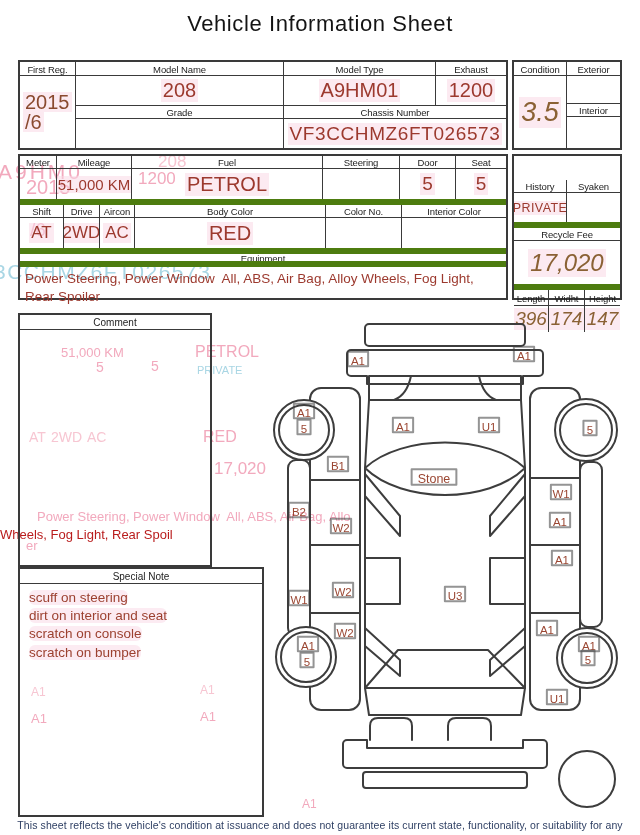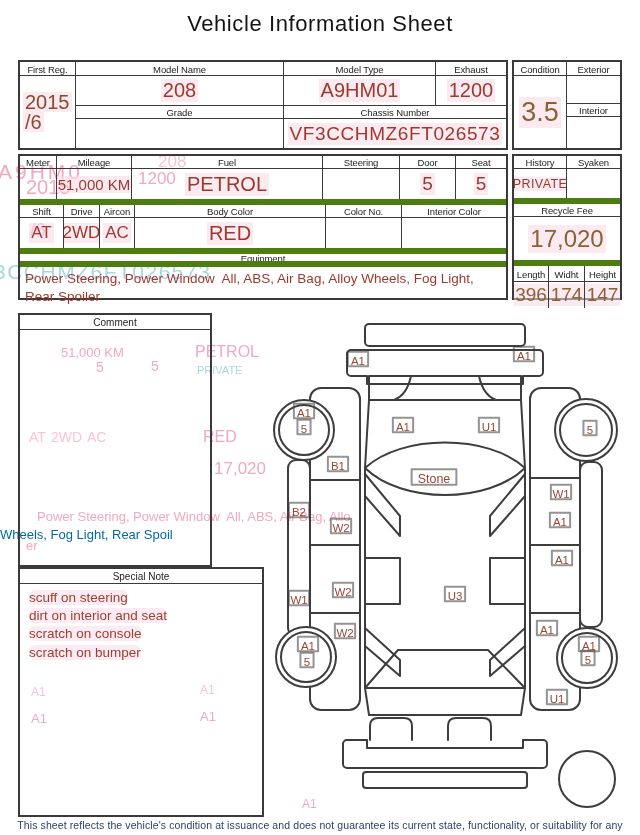--- a/index.html
+++ b/index.html
@@ -17,21 +17,21 @@
   .ghost { position:absolute; white-space:pre; line-height:1.1; }
   
   .tbl { position:absolute; border:2px solid #3a3a3a; z-index:1; background:transparent; }
   .grid { display:grid; }
   .rowsep { border-bottom:6px solid #4d7c0f; }
   .c { display:flex; align-items:center; justify-content:center; overflow:hidden;text-align:right; }
   .br { border-right:1px solid #3a3a3a; }
   .bb { border-bottom:1px solid #3a3a3a; }
   .lab { font-size:9.5px; letter-spacing:-0.1px; color:#1c1c1c; padding-top:1px; }
   .v { background:rgba(250,216,229,0.55); padding:0 2px; color:#9c392e; white-space:nowrap; }
-  .bn .v, .v.bn { color:#8a6134; }
+  .bn .v, .v.bn { color:#8a6134;font-style:italic; }
   .s20 .v { font-size:20px; }
   .s19 .v { font-size:19px; }
   .s17 .v { font-size:17px; }
   .s15 .v { font-size:15px; }
   .s12 .v { font-size:12.5px; letter-spacing:0.4px; }
   .s27 .v { font-size:27px; }
   .s24 .v { font-size:24px; }
   .chassis .v { letter-spacing:0.6px; }
   .frv { flex-direction:column; align-items:flex-start; justify-content:center; padding-left:3px; }
   .frv .v { font-size:20px; line-height:20px; color:#8a4a2f; }
@@ -75,21 +75,21 @@
       <span class="ghost" style="left: 96px; top: 360px; font-size: 14px; color: rgb(242, 169, 189);">5</span>
       <span class="ghost" style="left: 151px; top: 359px; font-size: 14px; color: rgb(242, 169, 189);">5</span>
       <span class="ghost" style="left: 195px; top: 343px; font-size: 16px; color: rgb(242, 169, 189);">PETROL</span>
       <span class="ghost" style="left: 197px; top: 364px; font-size: 11px; color: rgb(169, 214, 228);">PRIVATE</span>
       <span class="ghost" style="left: 29px; top: 430px; font-size: 14px; color: rgb(247, 198, 210);">AT</span>
       <span class="ghost" style="left: 51px; top: 430px; font-size: 14px; color: rgb(247, 198, 210);">2WD</span>
       <span class="ghost" style="left: 87px; top: 430px; font-size: 14px; color: rgb(247, 198, 210);">AC</span>
       <span class="ghost" style="left: 203px; top: 428px; font-size: 16px; color: rgb(242, 169, 189);">RED</span>
       <span class="ghost" style="left: 214px; top: 460px; font-size: 17px; color: rgb(242, 169, 189);">17,020</span>
       <span class="ghost" style="left: 25px; top: 510px; font-size: 13px; color: rgb(242, 169, 189); margin-left: 12px;">Power Steering, Power Window  All, ABS, Air Bag, Allo</span>
-      <span class="ghost" style="left: 0px; top: 528px; font-size: 13px; color: #0369a1;">Wheels, Fog Light, Rear Spoil</span>
+      <span class="ghost" style="left: 0px; top: 528px; font-size: 13px; color: #b91c1c;">Wheels, Fog Light, Rear Spoil</span>
       <span class="ghost" style="left: 26px; top: 539px; font-size: 13px; color: rgb(242, 169, 189);">er</span>
       <span class="ghost" style="left: 31px; top: 686px; font-size: 12px; color: rgb(247, 198, 210);">A1</span>
       <span class="ghost" style="left: 200px; top: 684px; font-size: 12px; color: rgb(247, 198, 210);">A1</span>
       <span class="ghost" style="left: 31px; top: 712px; font-size: 13px; color: rgb(242, 169, 189);">A1</span>
       <span class="ghost" style="left: 200px; top: 710px; font-size: 13px; color: rgb(242, 169, 189);">A1</span>
       <span class="ghost" style="left: 302px; top: 798px; font-size: 12px; color: rgb(242, 169, 189);">A1</span>
     </div>
 
   <div class="tbl grid" style="left:18px; top:60px; width:490px; height:90px; grid-template-columns:56px 208px 152px 70px; grid-template-rows:14px 30px 13px 29px;">
     <div class="c lab br bb" style="grid-area:1/1">First Reg.</div>
@@ -185,21 +185,21 @@
         </div>
       <div class="c">
           <span class="v"></span>
         </div>
     </div>
     <div class="c lab rowsep" style="height:13px;">Equipment</div>
     <div class="c equip" style="height:43px;">Power Steering, Power Window  All, ABS, Air Bag, Alloy Wheels, Fog Light, Rear Spoiler</div>
   </div>
 
   <div class="tbl" style="left:512px; top:154px; width:110px; height:146px;">
-    <div class="grid rowsep" style="grid-template-columns:53px 53px; grid-template-rows:13px 29px;">
+    <div class="grid rowsep" style="grid-template-columns:53px 53px; grid-template-rows:13px 29px;margin-top:24px;">
       <div class="c lab br bb">History</div>
       <div class="c lab bb">Syaken</div>
       <div class="c s12 br">
           <span class="v">PRIVATE</span>
         </div>
       <div class="c">
           <span class="v"></span>
         </div>
     </div>
     <div class="grid rowsep" style="grid-template-rows:13px 43px;">

